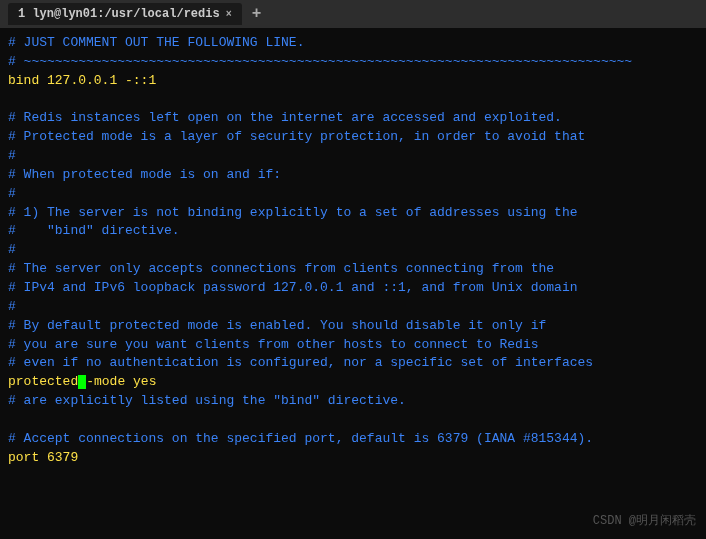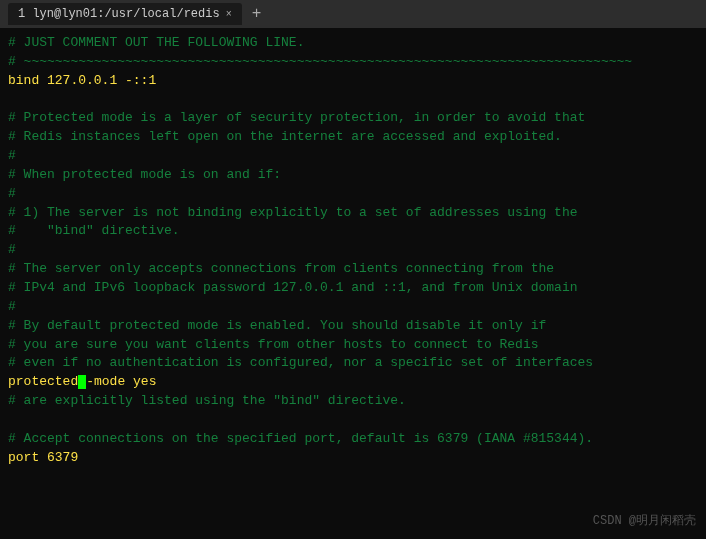--- a/index.html
+++ b/index.html
@@ -13,20 +13,21 @@
     }
 
     
     .titlebar {
       background: #2d2d2d;
       height: 28px;
       display: flex;
       align-items: center;
       padding: 0 8px;
       gap: 4px;
+      font-weight: bold;
     }
     .tab {
       background: #1a1a1a;
       color: #ccc;
       font-size: 12px;
       padding: 4px 10px;
       border-radius: 3px 3px 0 0;
       display: flex;
       align-items: center;
       gap: 6px;
@@ -51,21 +52,21 @@
       height: calc(539px - 28px);
       overflow: hidden;
       line-height: 1.45;
     }
 
     .line {
       white-space: pre;
       display: block;
     }
 
-    .cyan { color: #15803d; }
+    .cyan { color: #3b82f6; }
     .green { color: #fde047; }
 
     
     .watermark {
       position: absolute;
       bottom: 10px;
       right: 10px;
       color: #555;
       font-size: 12px;
       font-family: 'Courier New', monospace;
@@ -90,22 +91,22 @@
     <span class="tab-close">×</span>
   </div>
   <span class="tab-add">+</span>
 </div>
 
 <div class="terminal">
   <span class="line cyan"># JUST COMMENT OUT THE FOLLOWING LINE.</span>
   <span class="line cyan"># ~~~~~~~~~~~~~~~~~~~~~~~~~~~~~~~~~~~~~~~~~~~~~~~~~~~~~~~~~~~~~~~~~~~~~~~~~~~~~~</span>
   <span class="line green">bind 127.0.0.1 -::1</span>
   <span class="line">&nbsp;</span>
+  <span class="line cyan"># Redis instances left open on the internet are accessed and exploited.</span>
   <span class="line cyan"># Protected mode is a layer of security protection, in order to avoid that</span>
-  <span class="line cyan"># Redis instances left open on the internet are accessed and exploited.</span>
   <span class="line cyan">#</span>
   <span class="line cyan"># When protected mode is on and if:</span>
   <span class="line cyan">#</span>
   <span class="line cyan"># 1) The server is not binding explicitly to a set of addresses using the</span>
   <span class="line cyan">#    "bind" directive.</span>
   <span class="line cyan">#</span>
   <span class="line cyan"># The server only accepts connections from clients connecting from the</span>
   <span class="line cyan"># IPv4 and IPv6 loopback password 127.0.0.1 and ::1, and from Unix domain</span>
   <span class="line cyan">#</span>
   <span class="line cyan"># By default protected mode is enabled. You should disable it only if</span>

